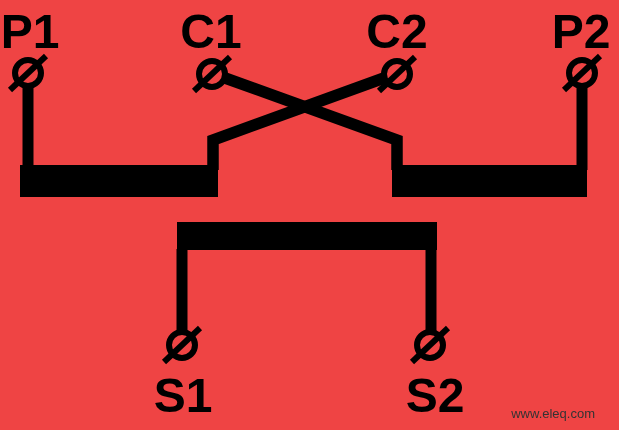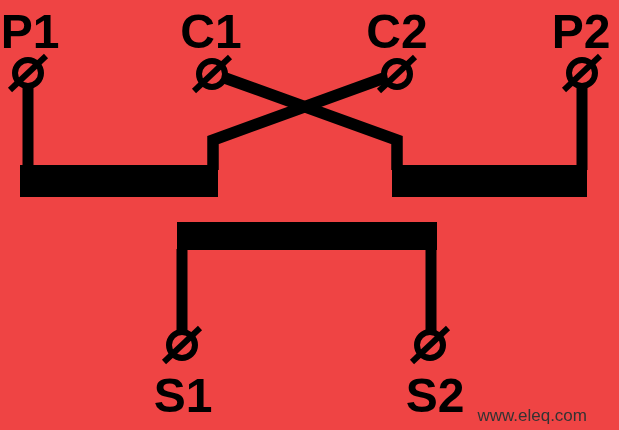--- a/index.html
+++ b/index.html
@@ -24,23 +24,23 @@
     display: block;
   }
   .terminal-label {
     font-family: "Liberation Sans", sans-serif;
     font-weight: bold;
     font-size: 48px;
     fill: #000000;
   }
   .watermark {
     position: absolute;
-    right: 32px;
+    right: 24px;
     top: 406px;
-    font-size: 17px;
+    font-size: 13px;
     font-weight: normal;
     color: #333333;
     letter-spacing: 0px;
     white-space: nowrap;
     text-align: center;
   }
 </style>
 </head>
 <body>
 

